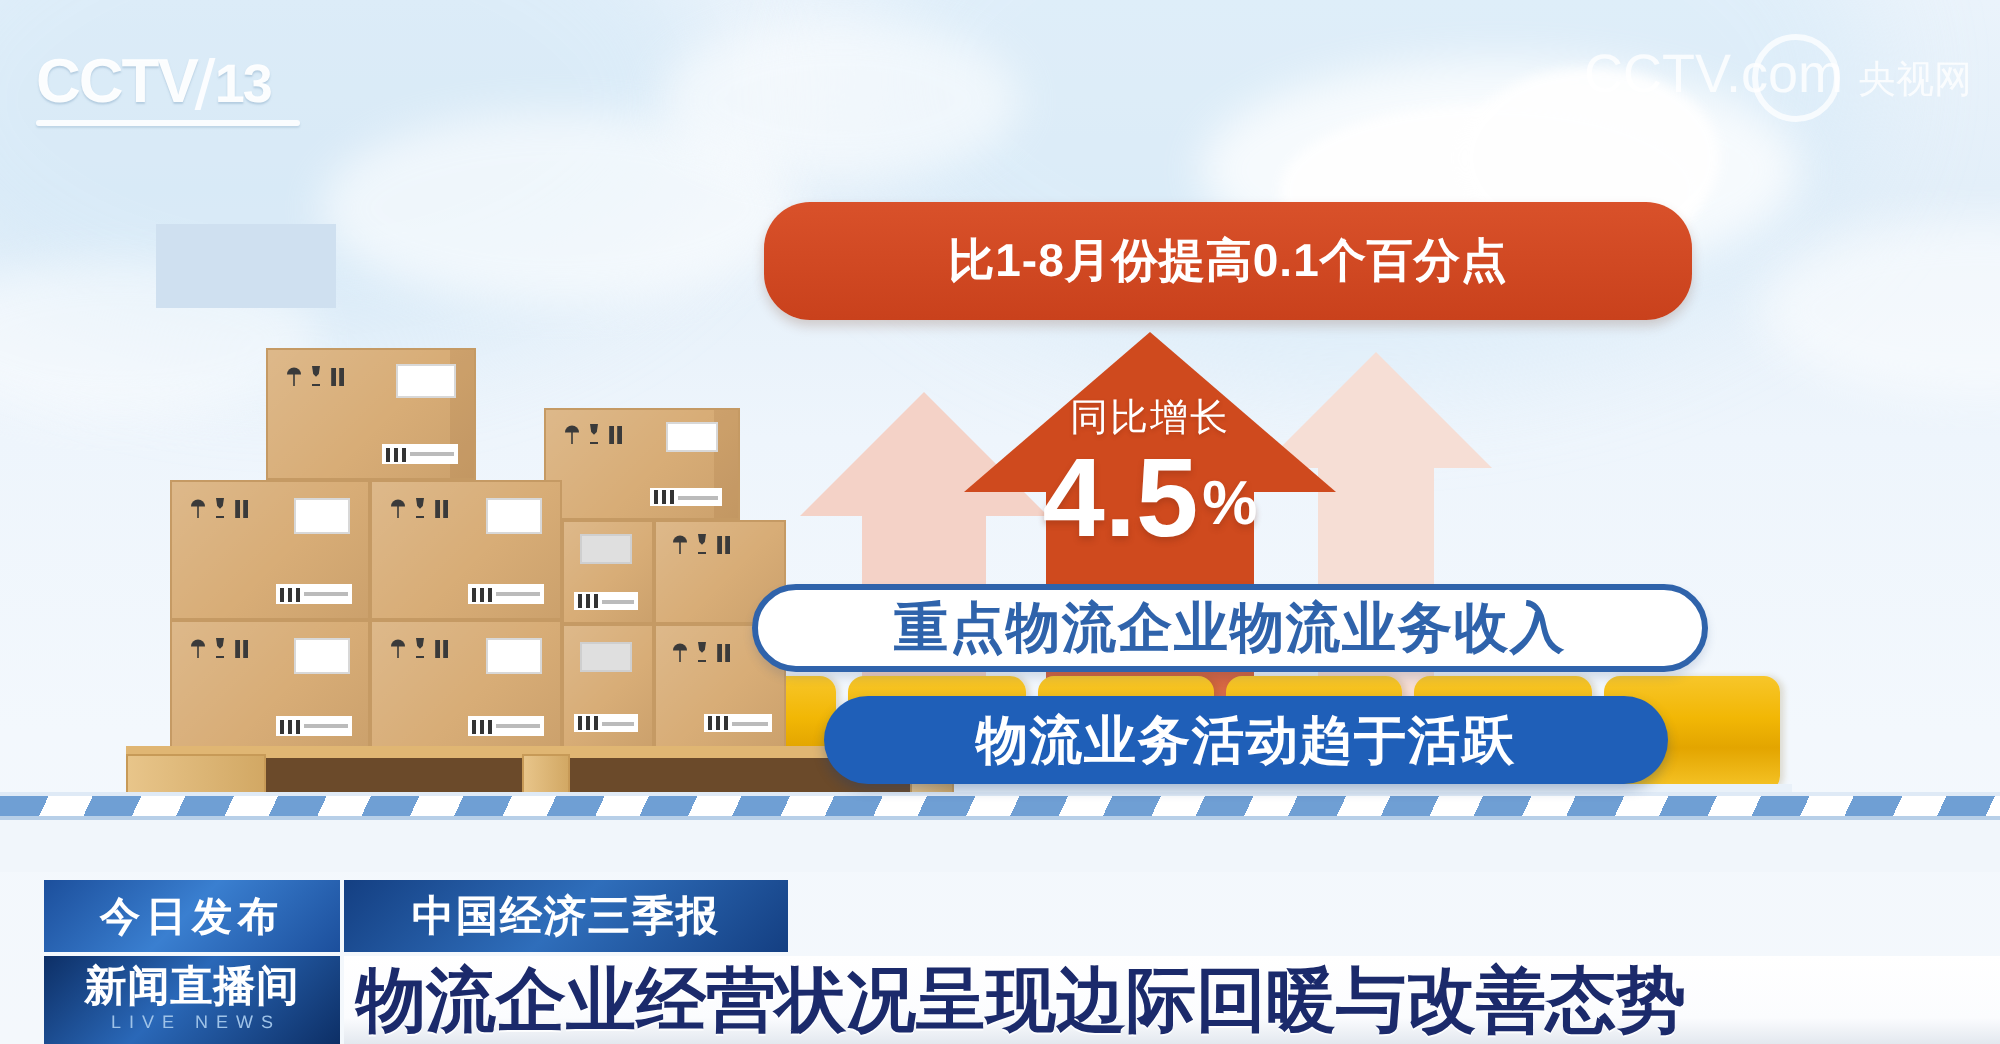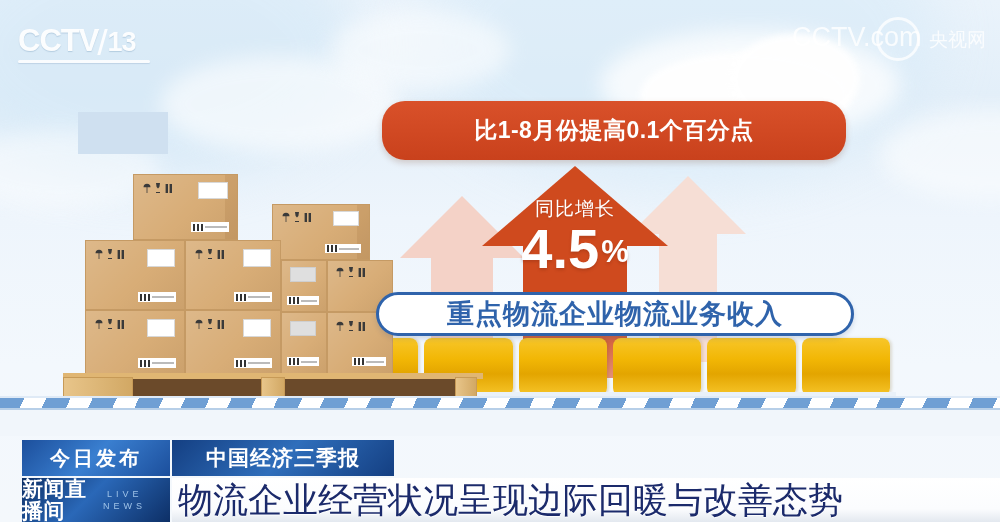--- a/index.html
+++ b/index.html
@@ -150,31 +150,31 @@
   }
   .l3-tag-topic{
     position:absolute;left:172px;top:4px;width:222px;height:36px;
     background:linear-gradient(135deg,#143f82 0%,#2f6ebb 50%,#143f82 100%);
     display:flex;align-items:center;justify-content:center;
     color:#fff;font-size:21px;font-weight:bold;letter-spacing:1px;
   }
   .l3-channel{
     position:absolute;left:22px;top:42px;width:148px;height:44px;
     background:linear-gradient(135deg,#0d2f66 0%,#2a68b8 45%,#0d2f66 100%);
-    display:flex;align-items:center;justify-content:center;
+    display:flex;flex-direction:column;align-items:center;justify-content:center;
   }
   .l3-channel .cn{color:#fff;font-size:21px;font-weight:bold;letter-spacing:.5px;line-height:22px;}
   .l3-channel .en{color:#9fc3e8;font-size:9px;letter-spacing:4px;line-height:12px;text-indent:4px;}
   .l3-headline{
     position:absolute;left:172px;top:42px;width:828px;height:44px;
     background:linear-gradient(180deg,#ffffff 0%,#fbfcfe 70%,#e3e8ef 100%);
     display:flex;align-items:center;overflow:hidden;
   }
   .l3-headline span{
-    color:#1b2a6b;font-size:35px;font-weight:normal;letter-spacing:0px;white-space:nowrap;
+    color:#1b2a6b;font-size:35px;font-weight:bold;letter-spacing:0px;white-space:nowrap;
     padding-left:6px;text-shadow:0 1px 0 rgba(255,255,255,.8);
   }
 </style>
 </head>
 <body>
 
 <div id="stage">
 
   <div class="cloudwrap">
     <div class="haze" style="left:-60px;top:-80px;width:420px;height:260px;background:#cfe6f6;opacity:.5;"></div>
@@ -453,20 +453,21 @@
   <div class="pallet" style="left:393px;width:90px;">
     <div class="deck"></div>
     <div class="blk" style="left:6px;width:56px;"></div>
     <div class="leg" style="left:62px;width:22px;"></div>
   </div>
 
   <div class="floor-below"></div>
   <div class="floor-line"></div>
 
   <div class="white-pill">重点物流企业物流业务收入</div>
+  <div class="blue-pill">物流业务活动趋于活跃</div>
 
   <div class="lower3">
     <div class="l3-tag-today">今日发布</div>
     <div class="l3-tag-topic">中国经济三季报</div>
     <div class="l3-channel">
       <div class="cn">新闻直播间</div>
       <div class="en">LIVE NEWS</div>
     </div>
     <div class="l3-headline">
       <span>物流企业经营状况呈现边际回暖与改善态势</span>

